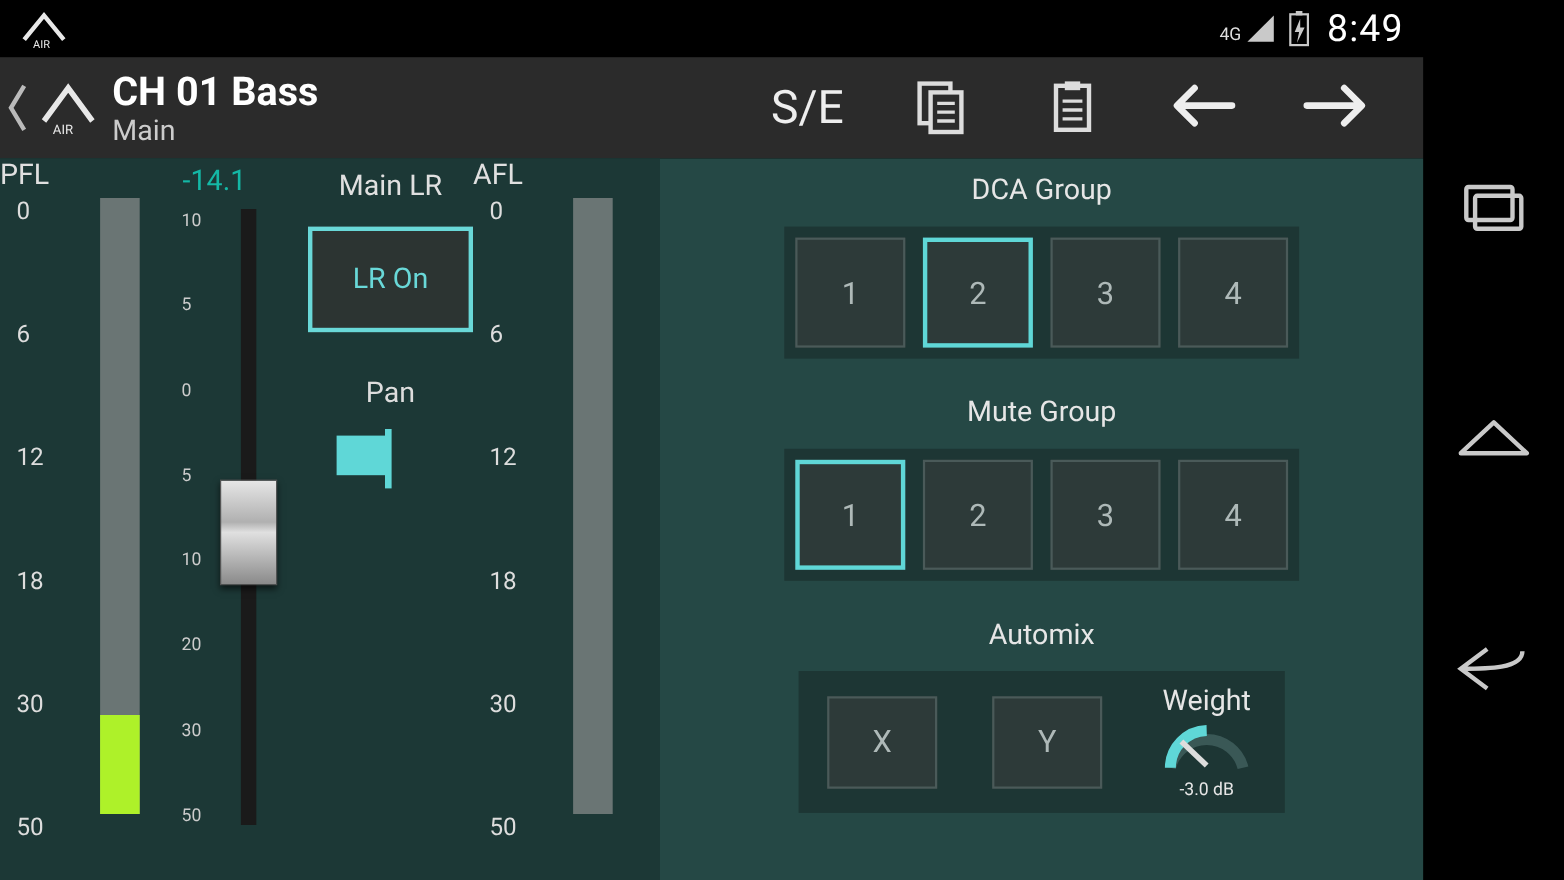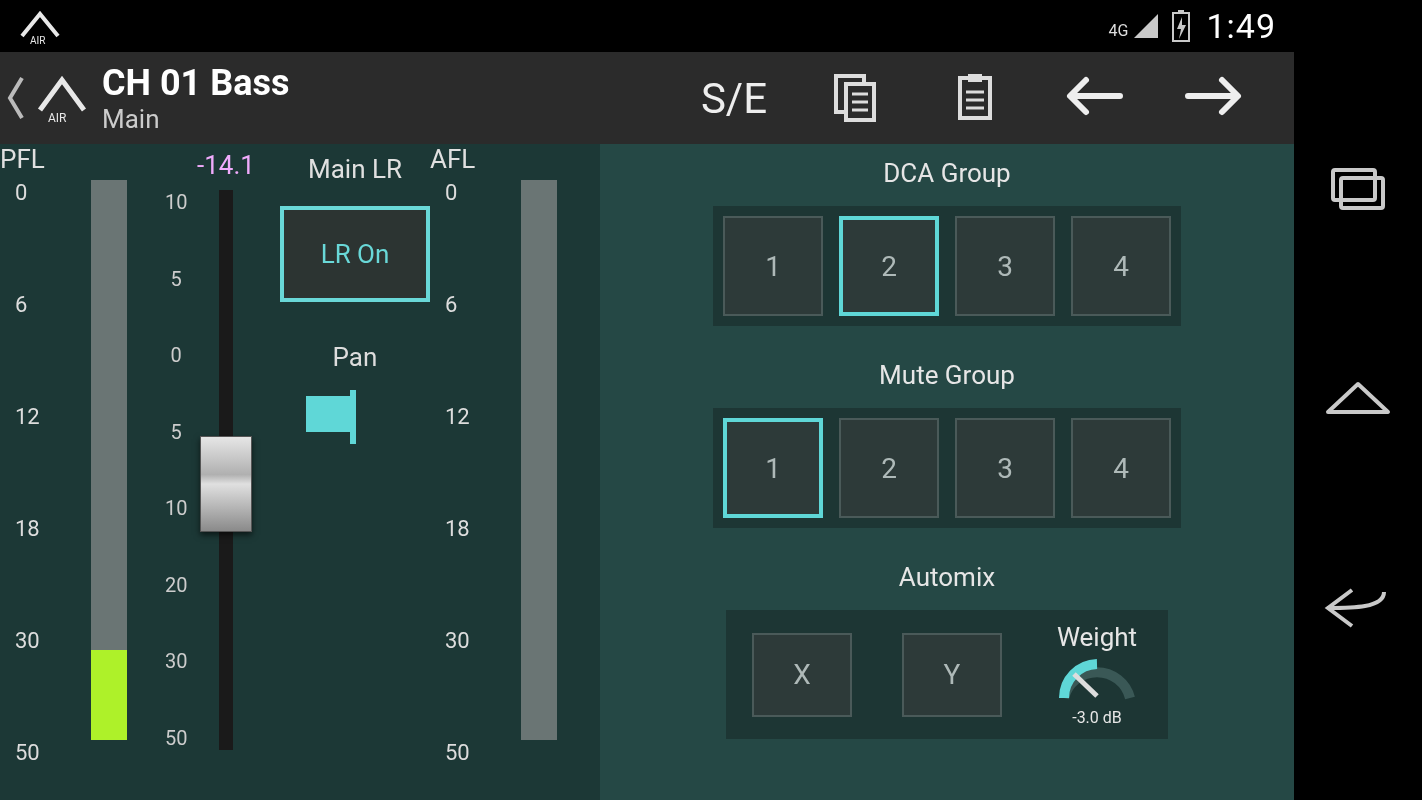--- a/index.html
+++ b/index.html
@@ -130,39 +130,39 @@
 
   
   .fader-col {
     position: absolute;
     left: 166px;
     top: 6px;
     width: 120px;
     height: 640px;
   }
   .fader-value {
-    font-size: 26px; color: #f0abfc; text-align:center;
+    font-size: 26px; color: #14b8a6; text-align:left;
   }
   .fader-track-wrap {
     position: relative;
     margin: 10px auto 0 auto;
     width: 110px;
     height: 560px;
   }
   .fader-rail {
     position: absolute;
     left: 50%; transform: translateX(-50%);
     top: 0; width: 14px; height: 100%;
     background: #1a1a1a;
   }
   .fader-scale {
     position: absolute;
     left: -6px; top: 0; height: 100%;
     display:flex; flex-direction:column; justify-content:space-between;
-    font-size: 20px; color: #ccc; text-align: center;
+    font-size: 16px; color: #ccc;
   }
   .fader-knob {
     position: absolute;
     left: 50%; transform: translateX(-50%);
     width: 52px; height: 96px;
     background: linear-gradient(#e6e6e6, #b0b0b0 40%, #e0e0e0 50%, #8a8a8a);
     border: 1px solid #555;
     box-shadow: 0 3px 6px rgba(0,0,0,.6);
   }
 
@@ -267,21 +267,21 @@
         <path d="M2 26 L26 26 L26 2 Z" fill="#c9c9c9"></path>
       </svg>
   </span>
   <span style="margin-left:10px;">
     <svg width="22" height="34" viewBox="0 0 22 34">
       <rect x="3" y="4" width="16" height="28" fill="none" stroke="#c9c9c9" stroke-width="2"></rect>
       <rect x="8" y="1" width="6" height="4" fill="#c9c9c9"></rect>
       <path d="M12 8 L7 20 L11 20 L9 30 L16 16 L12 16 Z" fill="#c9c9c9"></path>
     </svg>
   </span>
-  <span class="clock">1:49</span>
+  <span class="clock">8:49</span>
 </div>
 
 <div class="actionbar">
   <div class="back-caret">
     <svg width="20" height="44" viewBox="0 0 20 44">
         <path d="M16 2 L4 22 L16 42" stroke="#bbb" stroke-width="4" fill="none"></path>
       </svg>
   </div>
   <div class="logo">
     <svg width="56" height="56" viewBox="0 0 56 56">

